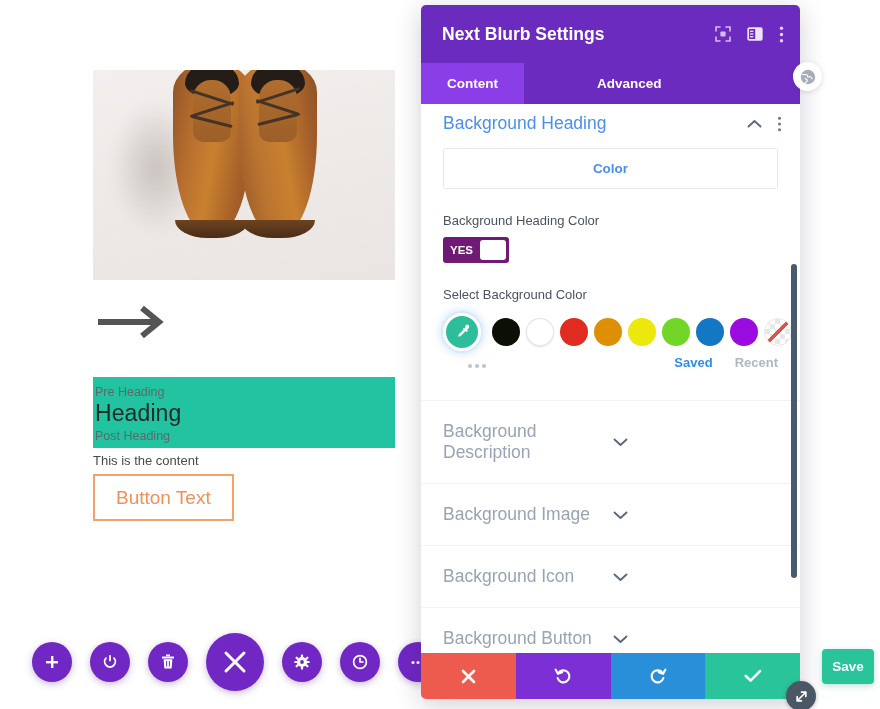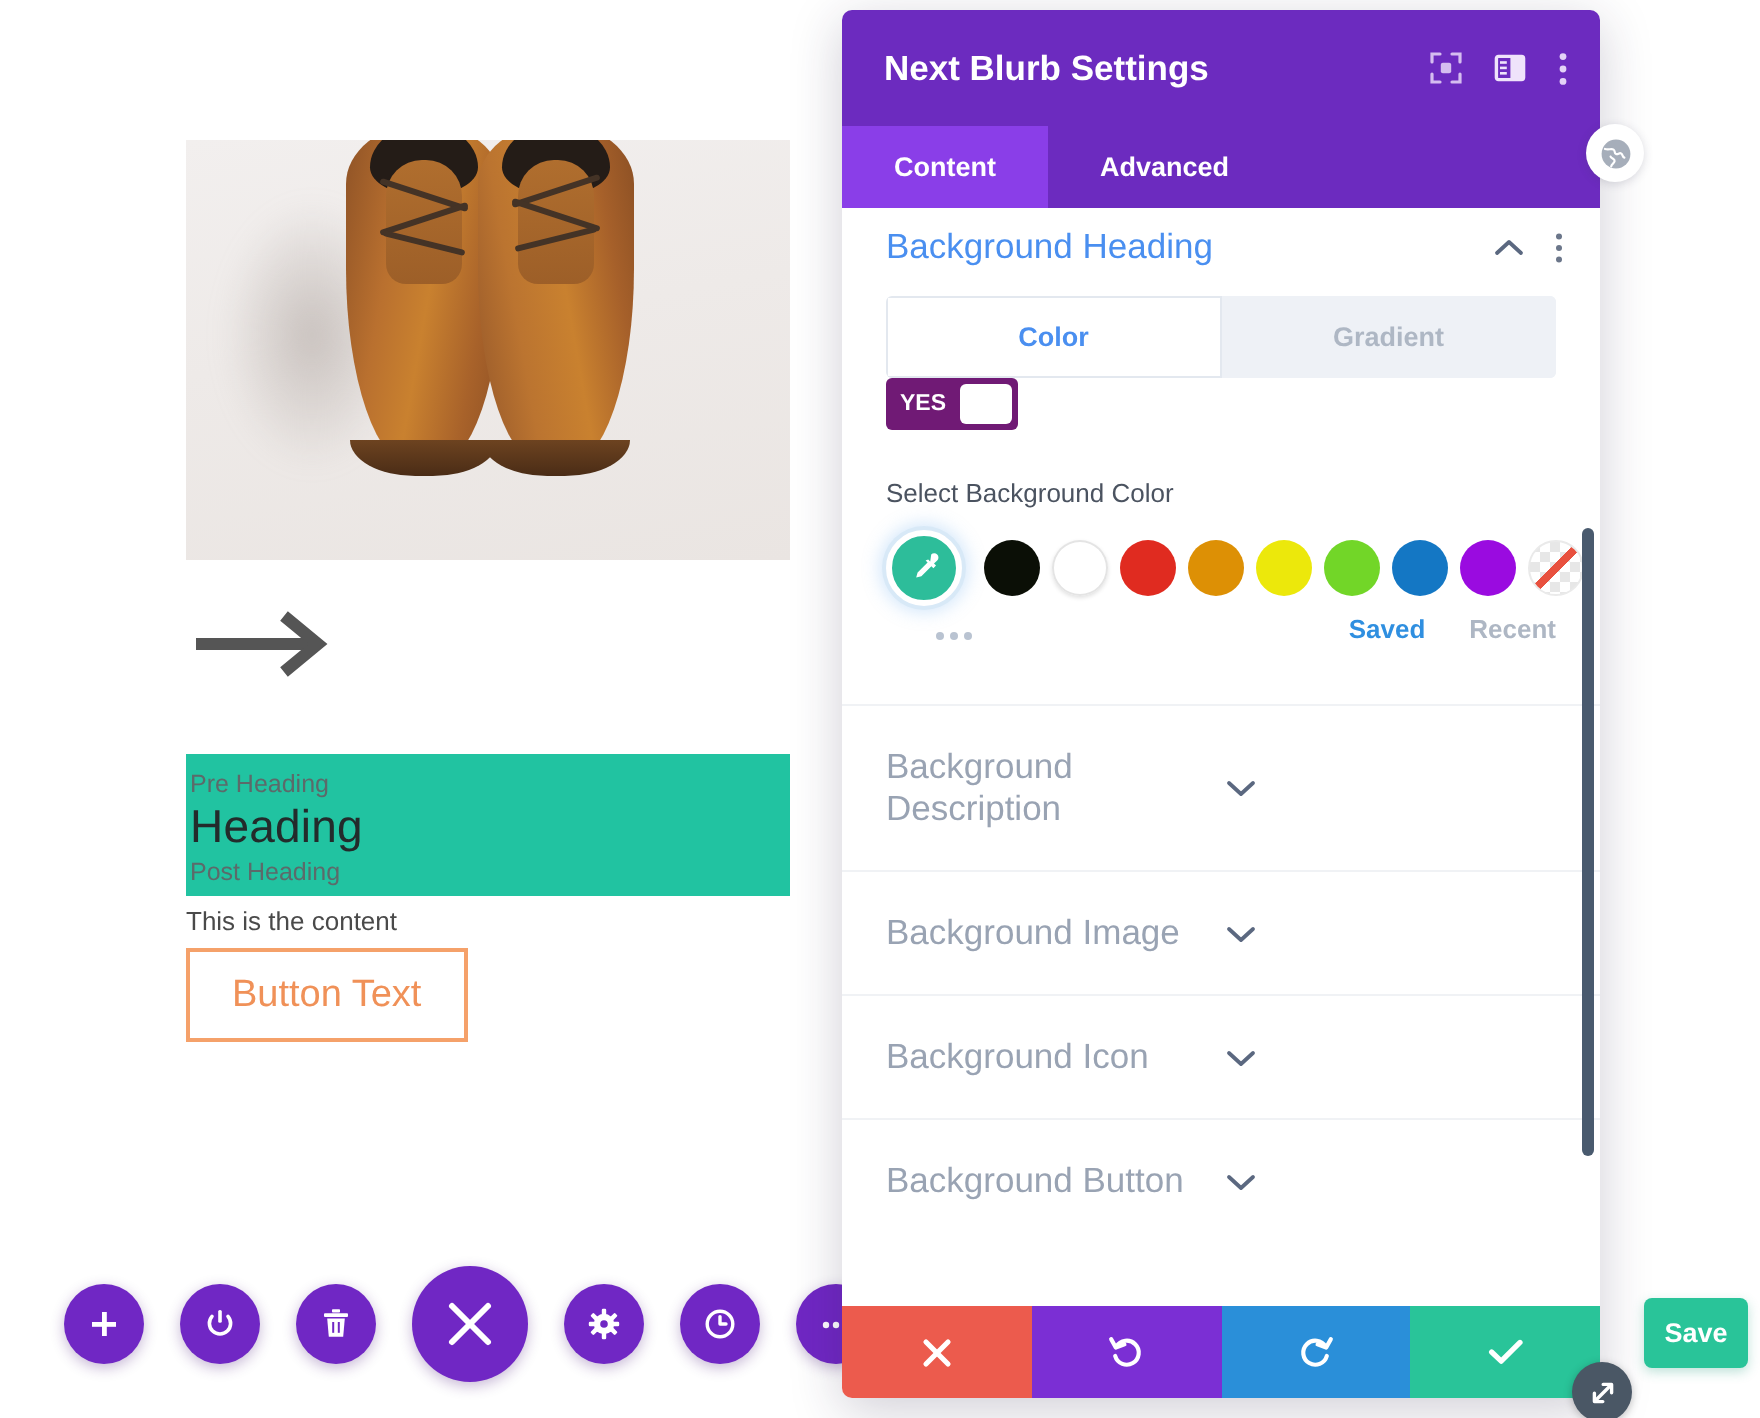--- a/index.html
+++ b/index.html
@@ -80,21 +80,21 @@
     box-shadow: 0 6px 26px rgba(40,30,70,.22);
     display: flex; flex-direction: column; overflow: hidden;
   }
   .modal-header {
     background: #6c2bbf; height: 58px; flex: 0 0 58px;
     display: flex; align-items: center; padding: 0 16px 0 21px;
   }
   .modal-title { color: #fff; font-size: 17.5px; font-weight: bold; flex: 1; }
   .hdr-icon { color: #d5bdf0; margin-left: 16px; display: flex; align-items: center; cursor: pointer; }
 
-  .tabs { display: flex; background: #6c2bbf; height: 41px; flex: 0 0 41px; }
+  .tabs { display: flex; background: #6c2bbf; height: 41px; flex: 0 0 41px; gap: 47px; }
   .tab {
     color: #fff; font-size: 13.5px; font-weight: bold;
     display: flex; align-items: center; justify-content: center;
     padding: 0 26px; cursor: pointer; height: 100%;
   }
   .tab.active { background: #8a3ee8; }
 
   .modal-body { flex: 1; overflow: hidden; position: relative; background: #fff; }
 
   .section-head {
@@ -336,23 +336,23 @@
           <svg width="5" height="16" viewBox="0 0 5 16">
             <circle cx="2.5" cy="2.2" r="1.5" fill="#6b768a"></circle>
               <circle cx="2.5" cy="8" r="1.5" fill="#6b768a"></circle>
               <circle cx="2.5" cy="13.8" r="1.5" fill="#6b768a"></circle>
           </svg>
         </div>
       </div>
 
       <div class="seg">
         <div class="seg-opt on">Color</div>
-        <div class="seg-opt off">Gradient</div>
-      </div>
-
+      </div>
+
+      <div class="fld-label">Background Heading Color</div>
       <div class="toggle">
         <div class="tg-txt">YES</div>
         <div class="knob"></div>
       </div>
 
       <div class="fld-label">Select Background Color</div>
 
       <div class="swatches">
         <div class="sw-pick">
           <svg width="18" height="18" viewBox="0 0 18 18">

